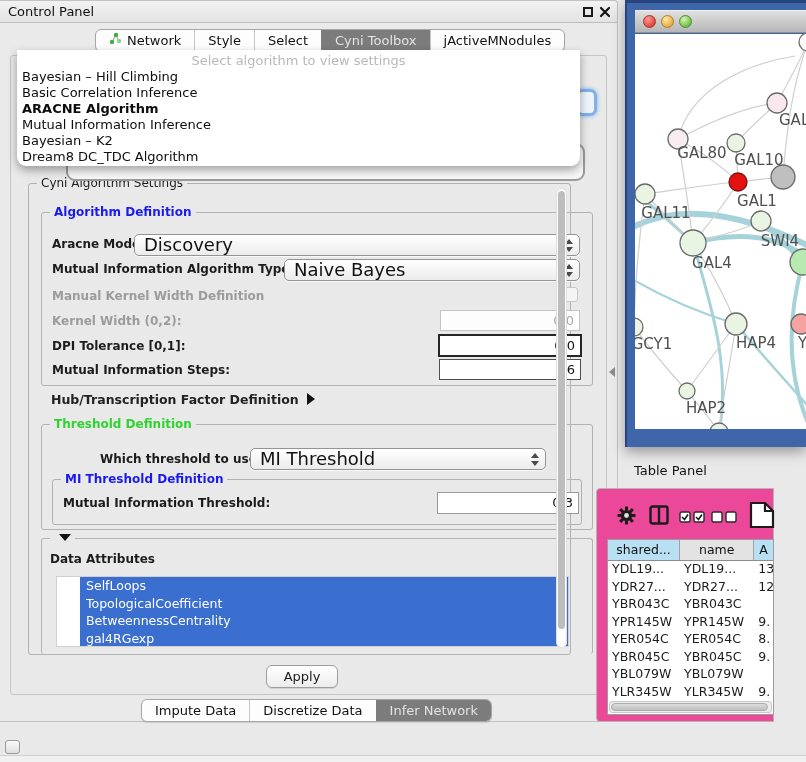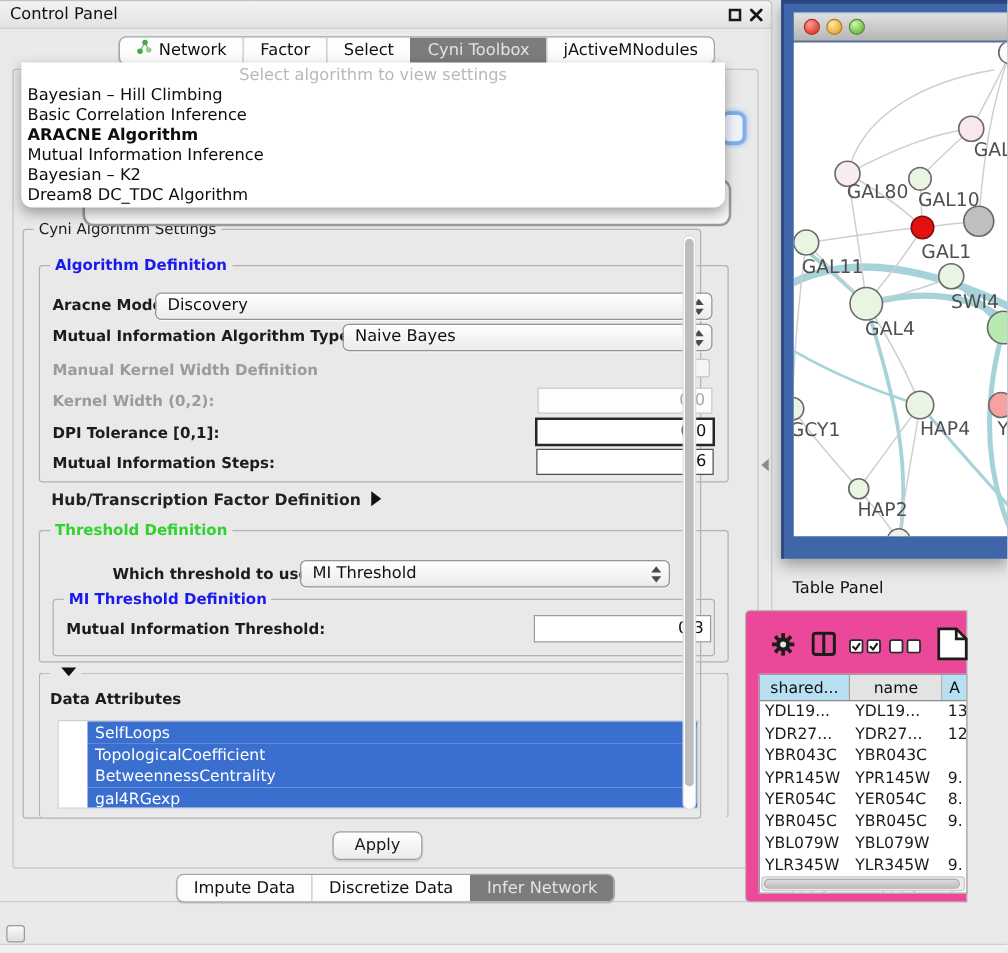--- a/index.html
+++ b/index.html
@@ -52,27 +52,27 @@
   .dd-item.b { font-weight:bold; }
 
   
   .gbox { position:absolute; border:1px solid #b2b2b2; border-radius:3px; }
   .legend { position:absolute; top:-8px; left:8px; background:#e9e9e9; padding:0 4px;
             font-size:12px; white-space:nowrap; }
   .legend.black { color:#1c1c1c; }
   .legend.blue  { color:#1a1aee; font-weight:bold; }
   .legend.green { color:#2fd32f; font-weight:bold; }
 
-  #settings-box { left:18px; top:182px; width:543px; height:472px; }
+  #settings-box { left:28px; top:182px; width:543px; height:472px; }
 
   .lbl { position:absolute; font-weight:bold; font-size:12px; color:#1c1c1c; white-space:nowrap; }
   .lbl.dis { color:#9b9b9b; }
 
   .combo { position:absolute; height:22px; border:1px solid #949494; border-radius:5px;
-        background:linear-gradient(#ffffff,#ebebeb); font-size:13px; line-height:20px;
+        background:linear-gradient(#ffffff,#ebebeb); font-size:18px; line-height:20px;
         padding-left:9px; box-shadow:0 1px 0 rgba(255,255,255,.7); color:#111; }
   .combo .arrows { position:absolute; right:5px; top:4px; width:9px; }
   .combo .arrows i { display:block; width:0; height:0; border-left:4px solid transparent;
         border-right:4px solid transparent; }
   .combo .arrows i.up { border-bottom:5px solid #4a4a4a; margin-bottom:3px; }
   .combo .arrows i.dn { border-top:5px solid #4a4a4a; }
 
   .tfield { position:absolute; background:#fff; border:1px solid #9a9a9a; font-size:13px;
         text-align:right; padding:0 5px; color:#111; }
   .tfield.dis { color:#a9a9a9; border-color:#c4c4c4; background:#fdfdfd; }
@@ -169,21 +169,21 @@
         <svg width="13" height="13" viewBox="0 0 13 13">
             <path d="M3,10 L7,3 M7,3 L10,9" stroke="#9a9a9a" stroke-width="1"></path>
             <circle cx="3" cy="10" r="2.2" fill="#3fae3f"></circle>
             <circle cx="7" cy="3" r="2.2" fill="#3fae3f"></circle>
             <circle cx="10" cy="9" r="2.2" fill="#8fd08f"></circle>
           </svg>
       </span>
       <span>Network</span>
     </div>
     <div class="seg">
-        <span>Factor</span>
+        <span>Style</span>
       </div>
     <div class="seg">
         <span>Select</span>
       </div>
     <div class="seg sel">
         <span>Cyni Toolbox</span>
       </div>
     <div class="seg">
         <span>jActiveMNodules</span>
       </div>

